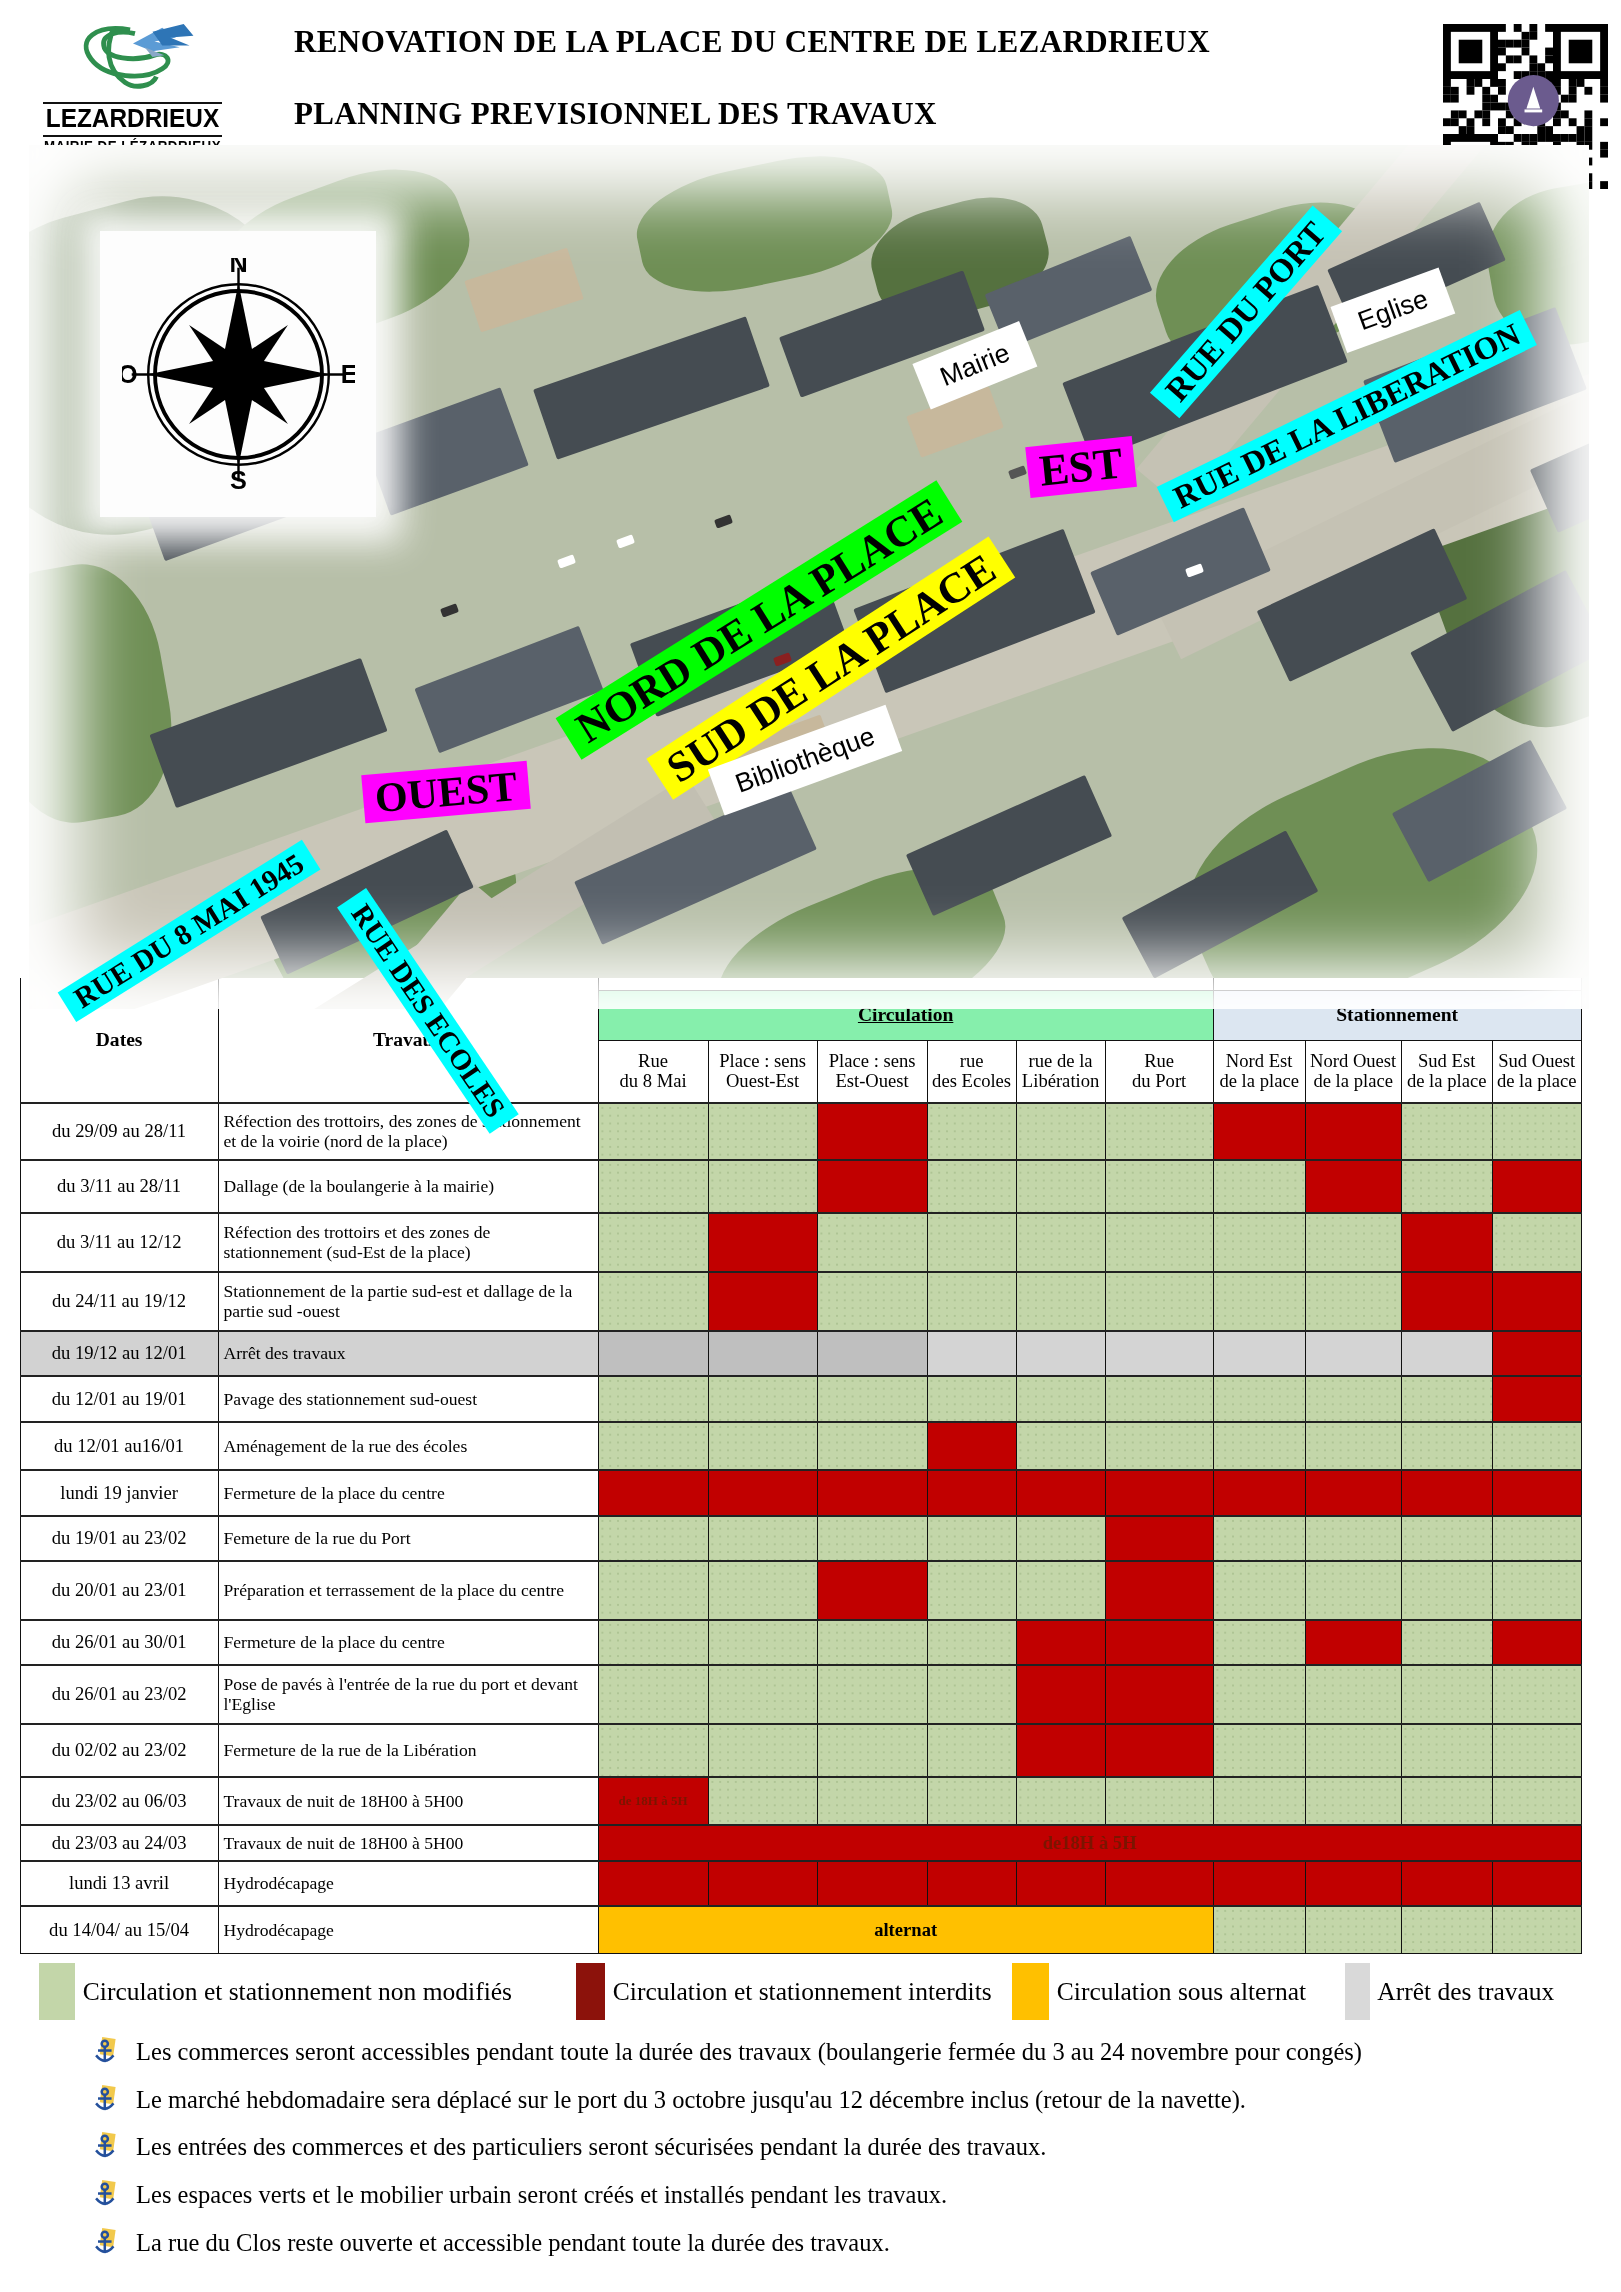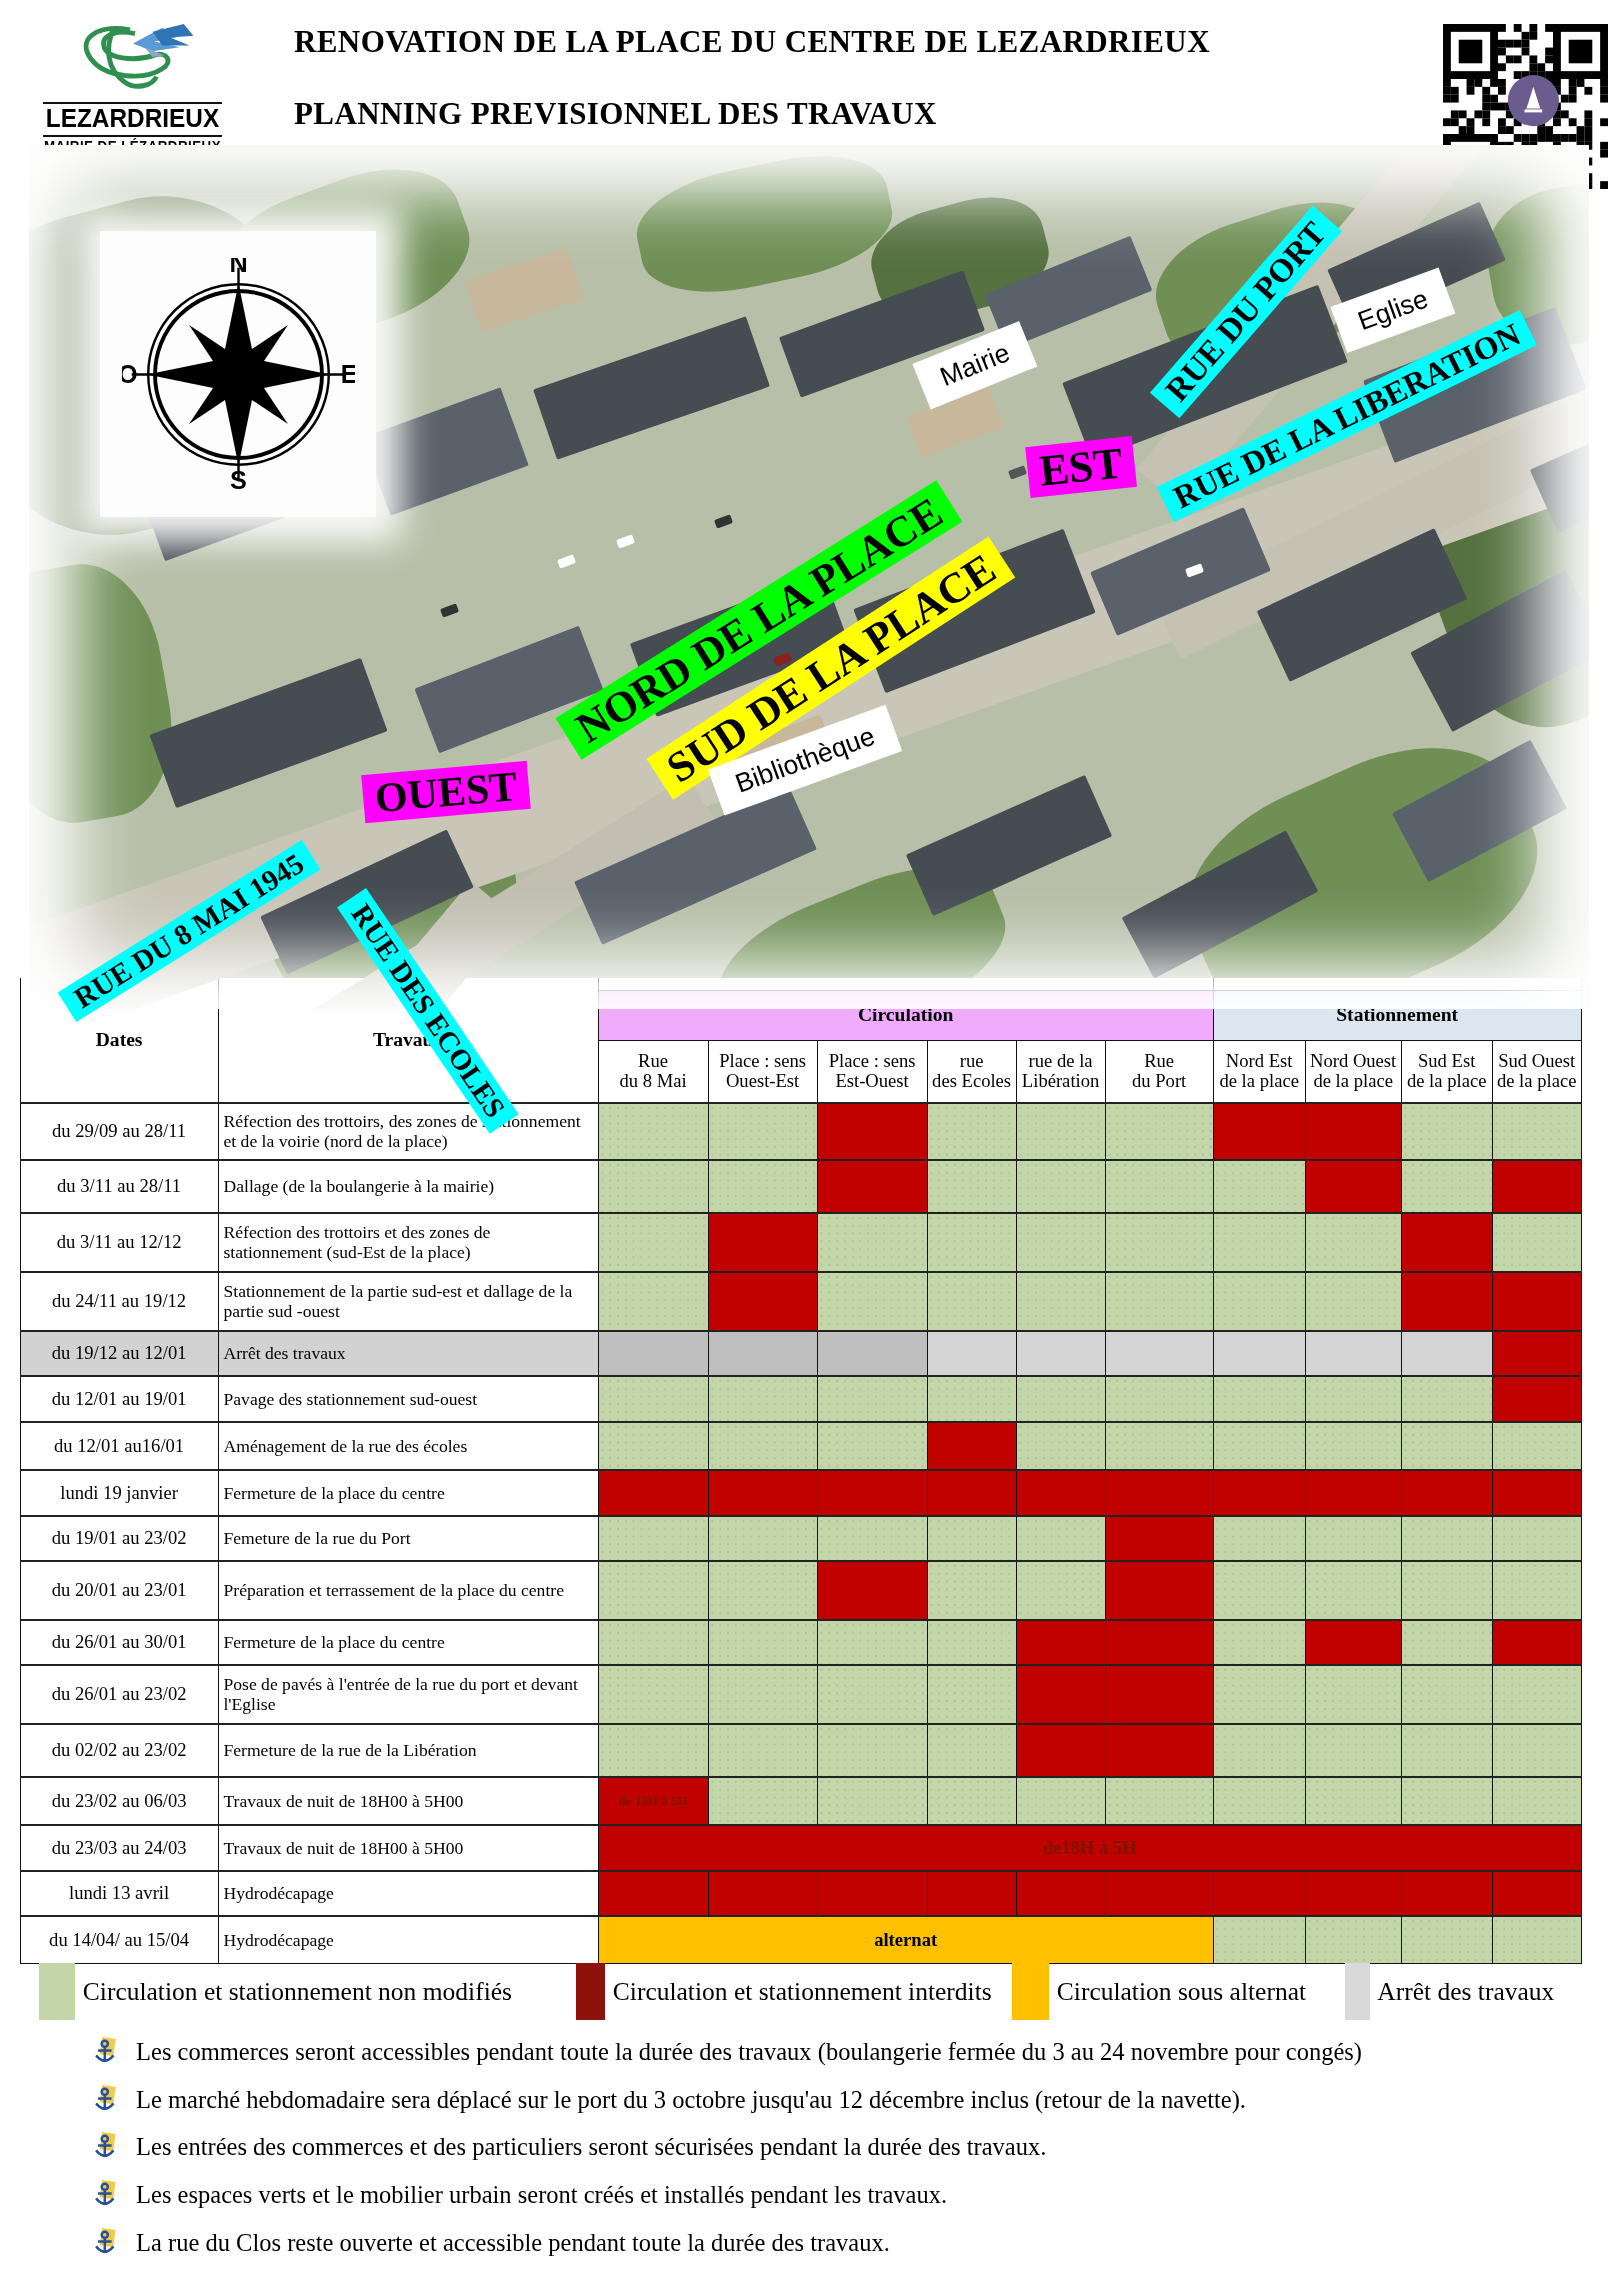--- a/index.html
+++ b/index.html
@@ -33,21 +33,21 @@
   .lbl-axis{font-weight:bold;font-size:43px;padding:0 13.7px;}
   .lbl-big{font-weight:bold;font-size:44px;padding:0 11.8px;}
   .lbl-place{font-family:"Liberation Sans",sans-serif;font-size:26.5px;padding:8.8px 21.6px;}
 
   
   #sched{position:absolute;left:19.6px;top:978px;}
   table{border-collapse:collapse;table-layout:fixed;width:1561px;}
   td,th{border:1.5px solid #111;padding:0 3.9px;overflow:hidden;}
   tr.strip th{border-top:none;height:11.8px;background:#fff;}
   th{font-size:19.6px;font-weight:bold;}
-  .grp-circ{background:#f0abfc;height:49px;}
+  .grp-circ{background:#86efac;height:49px;text-decoration:underline;}
   .grp-stat{background:#dce6f1;height:49px;}
   .subhead th{font-weight:normal;font-size:18.6px;line-height:20.6px;height:57px;padding:2px 1px;}
   td.c-date{text-align:center;font-size:18.6px;}
   td.c-work{text-align:left;font-size:17.6px;line-height:20.6px;padding:1px 4.9px;}
   tbody tr{border-top:2.5px solid #222;}
   .c-g{background:#c3d6a9;background-image:radial-gradient(#aec494 1px,transparent 1.2px);background-size:7.8px 7.8px;}
   .c-r{background:#c10000;}
   .c-dg{background:#bfbfbf;}
   .c-lg{background:#d4d4d4;}
   .c-o{background:#ffc000;}
@@ -596,21 +596,21 @@
           <td class="c-g"></td>
           <td class="c-g"></td>
           <td class="c-g"></td>
           <td class="c-g"></td>
           <td class="c-g"></td>
           <td class="c-g"></td>
           <td class="c-g"></td>
           <td class="c-g"></td>
           <td class="c-g"></td>
         </tr>
-        <tr style="height: 46px;">
+        <tr style="height: 36px;">
           <td class="c-date">du 23/03 au 24/03</td>
           <td class="c-work">Travaux de nuit de 18H00 à 5H00</td>
           <td class="c-r" colspan="10">
             <span class="cell-note" style="color: rgb(123, 21, 0);">de18H à 5H</span>
           </td>
         </tr>
         <tr style="height: 45px;">
           <td class="c-date">lundi 13 avril</td>
           <td class="c-work">Hydrodécapage</td>
           <td class="c-r"></td>

